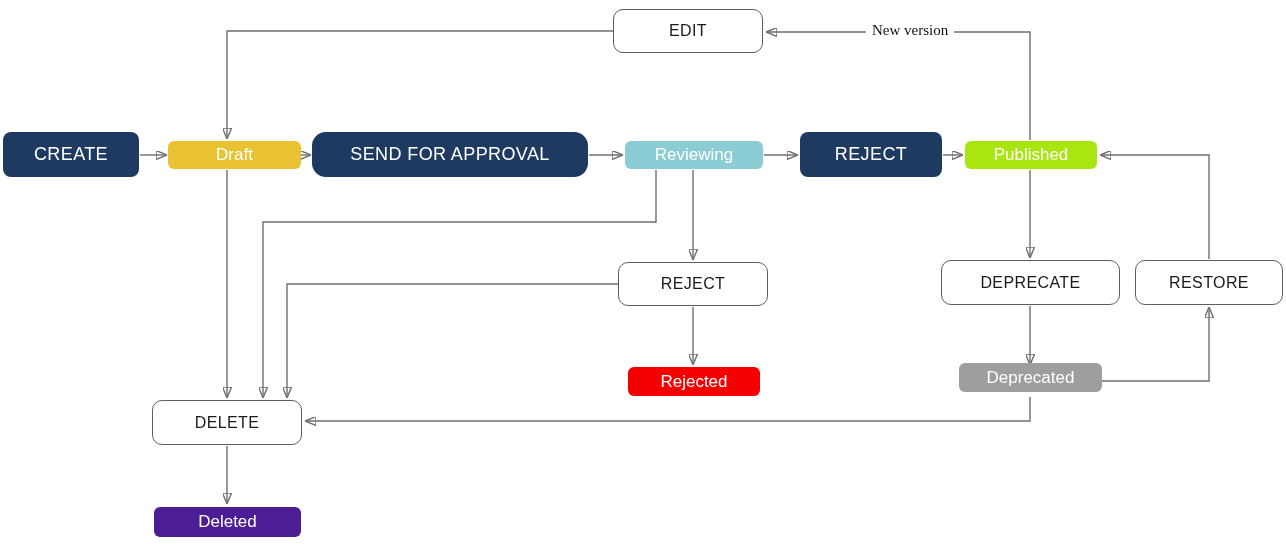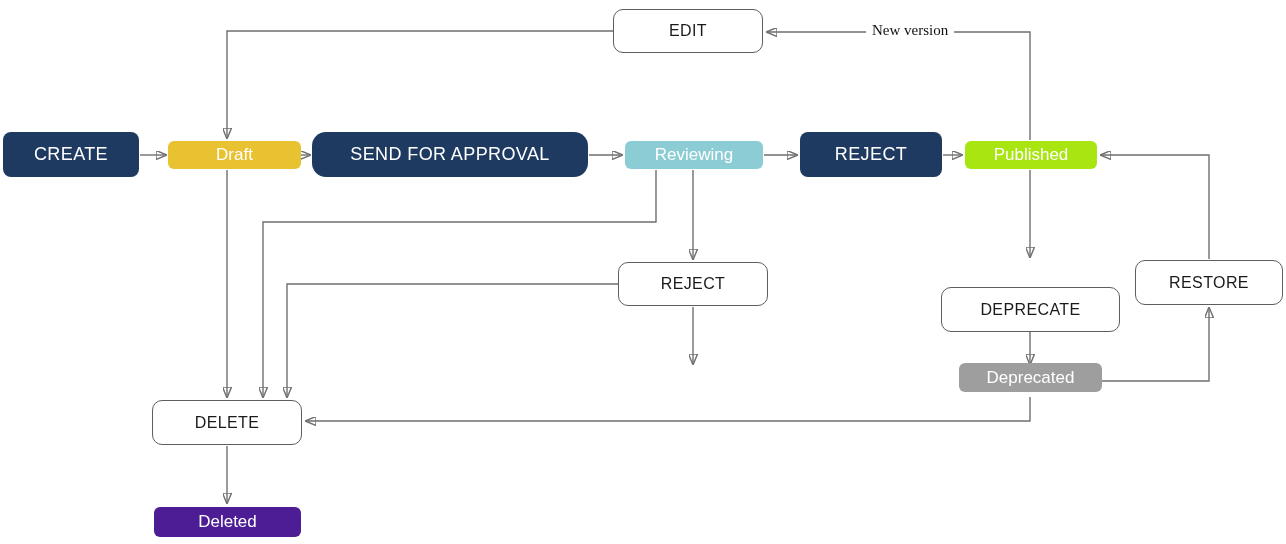--- a/index.html
+++ b/index.html
@@ -96,28 +96,31 @@
   <div class="node action-secondary" style="left:613px;top:9px;width:150px;height:44px;">
     <span>EDIT</span>
   </div>
 
   <div class="edge-label" style="left:866px;top:22px;font-family:Liberation Serif, serif;">New version</div>
 
   <div class="node action-secondary" style="left:618px;top:262px;width:150px;height:44px;">
     <span>REJECT</span>
   </div>
 
-  <div class="node action-secondary" style="left:941px;top:260px;width:179px;height:45px;margin-top:27px;">
+  <div class="node action-secondary" style="left:941px;top:260px;width:179px;height:45px;">
     <span>DEPRECATE</span>
   </div>
 
   <div class="node action-secondary" style="left:1135px;top:260px;width:148px;height:45px;">
     <span>RESTORE</span>
   </div>
 
+  <div class="node state" style="left: 628px; top: 367px; width: 132px; height: 29px; background-color: rgb(245, 0, 0);">
+    <span>Rejected</span>
+  </div>
 
   <div class="node state" style="left: 959px; top: 363px; width: 143px; height: 29px; background-color: rgb(158, 158, 158);">
     <span>Deprecated</span>
   </div>
 
   <div class="node action-secondary" style="left:152px;top:400px;width:150px;height:45px;">
     <span>DELETE</span>
   </div>
 
   <div class="node state" style="left: 154px; top: 507px; width: 147px; height: 30px; background-color: #4c1d95;">

